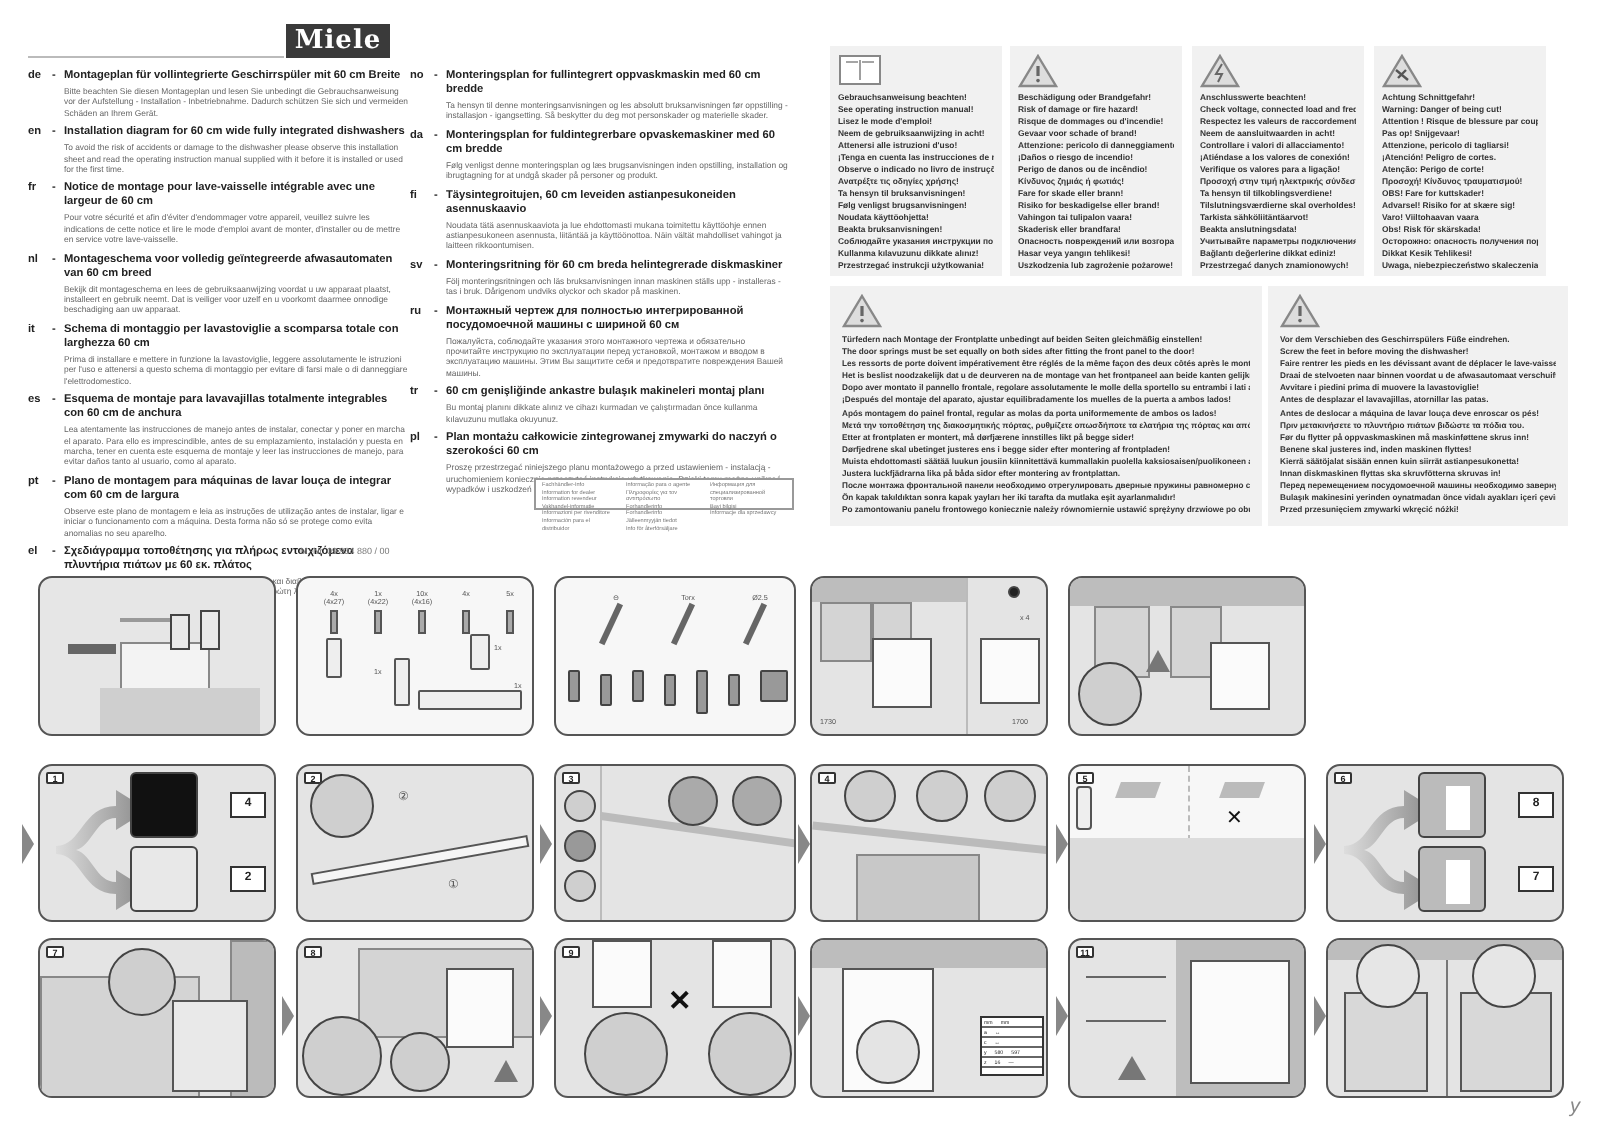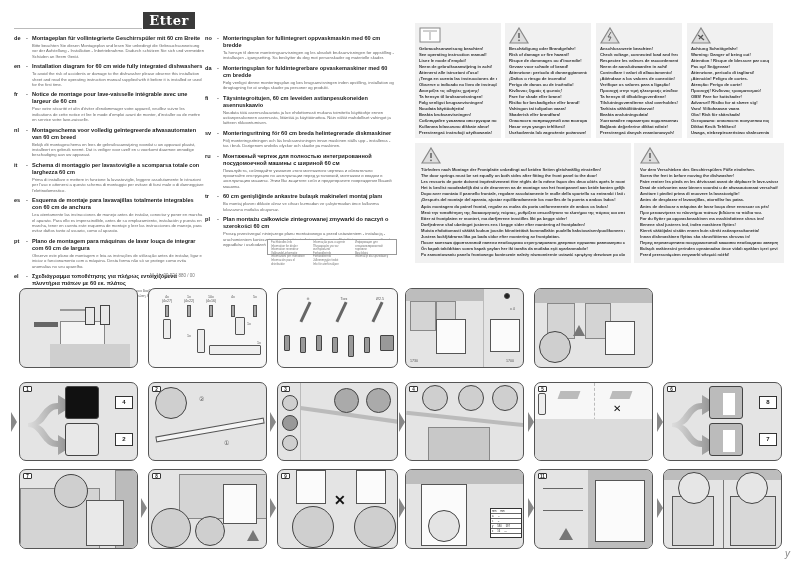--- a/index.html
+++ b/index.html
@@ -76,21 +76,21 @@
   .cornermark { position: absolute; right: 12px; bottom: 8px; font-size: 10px; color: #888; font-style: italic; }
   .tbl { position: absolute; background: #fff; border: 0.6px solid #333; font-size: 2.6px; }
   .tbl div { border-bottom: 0.4px solid #666; height: 5px; line-height: 5px; padding-left: 1px; }
 </style>
 </head>
 <body>
 
 <div class="page">
 
   <div class="logo-line"></div>
-  <div class="logo">Etter</div>
+  <div class="logo">Miele</div>
 
   <div class="lang-col left" id="langLeft">
       <div class="lang-block">
         <div class="lang-head">
           <span class="lang-code">de</span>
           <span class="lang-dash">-</span>
           <span class="lang-title">Montageplan für vollintegrierte Geschirrspüler mit 60 cm Breite</span>
         </div>
         <div class="lang-body">Bitte beachten Sie diesen Montageplan und lesen Sie unbedingt die Gebrauchsanweisung vor der Aufstellung - Installation - Inbetriebnahme. Dadurch schützen Sie sich und vermeiden Schäden an Ihrem Gerät.</div>
       </div>

